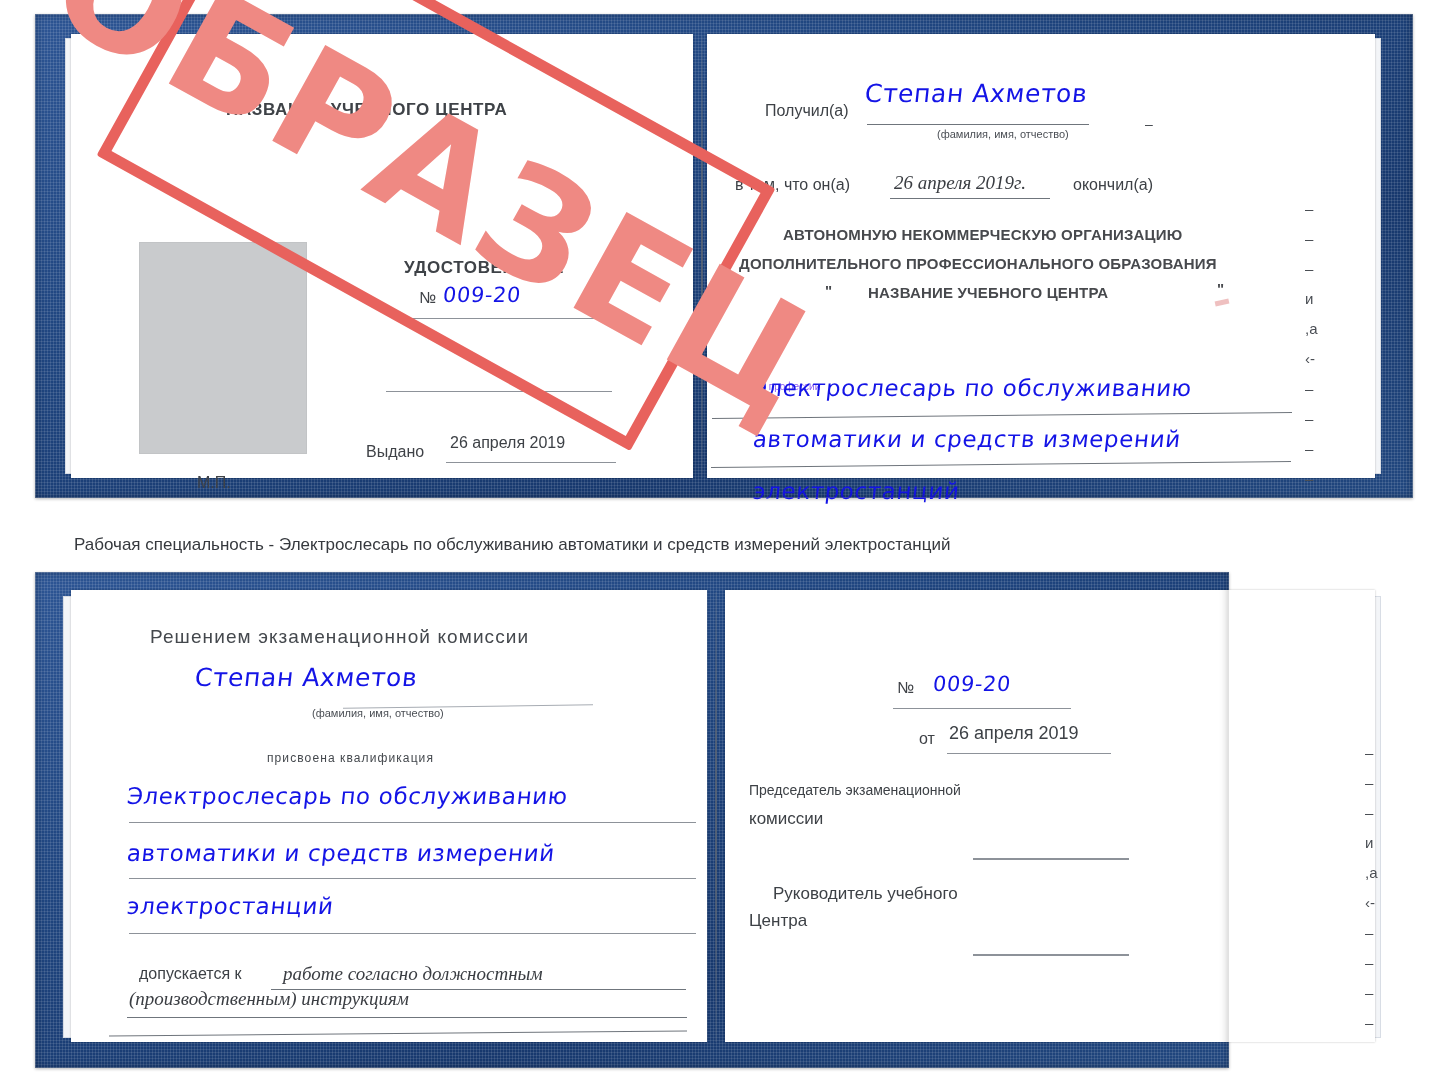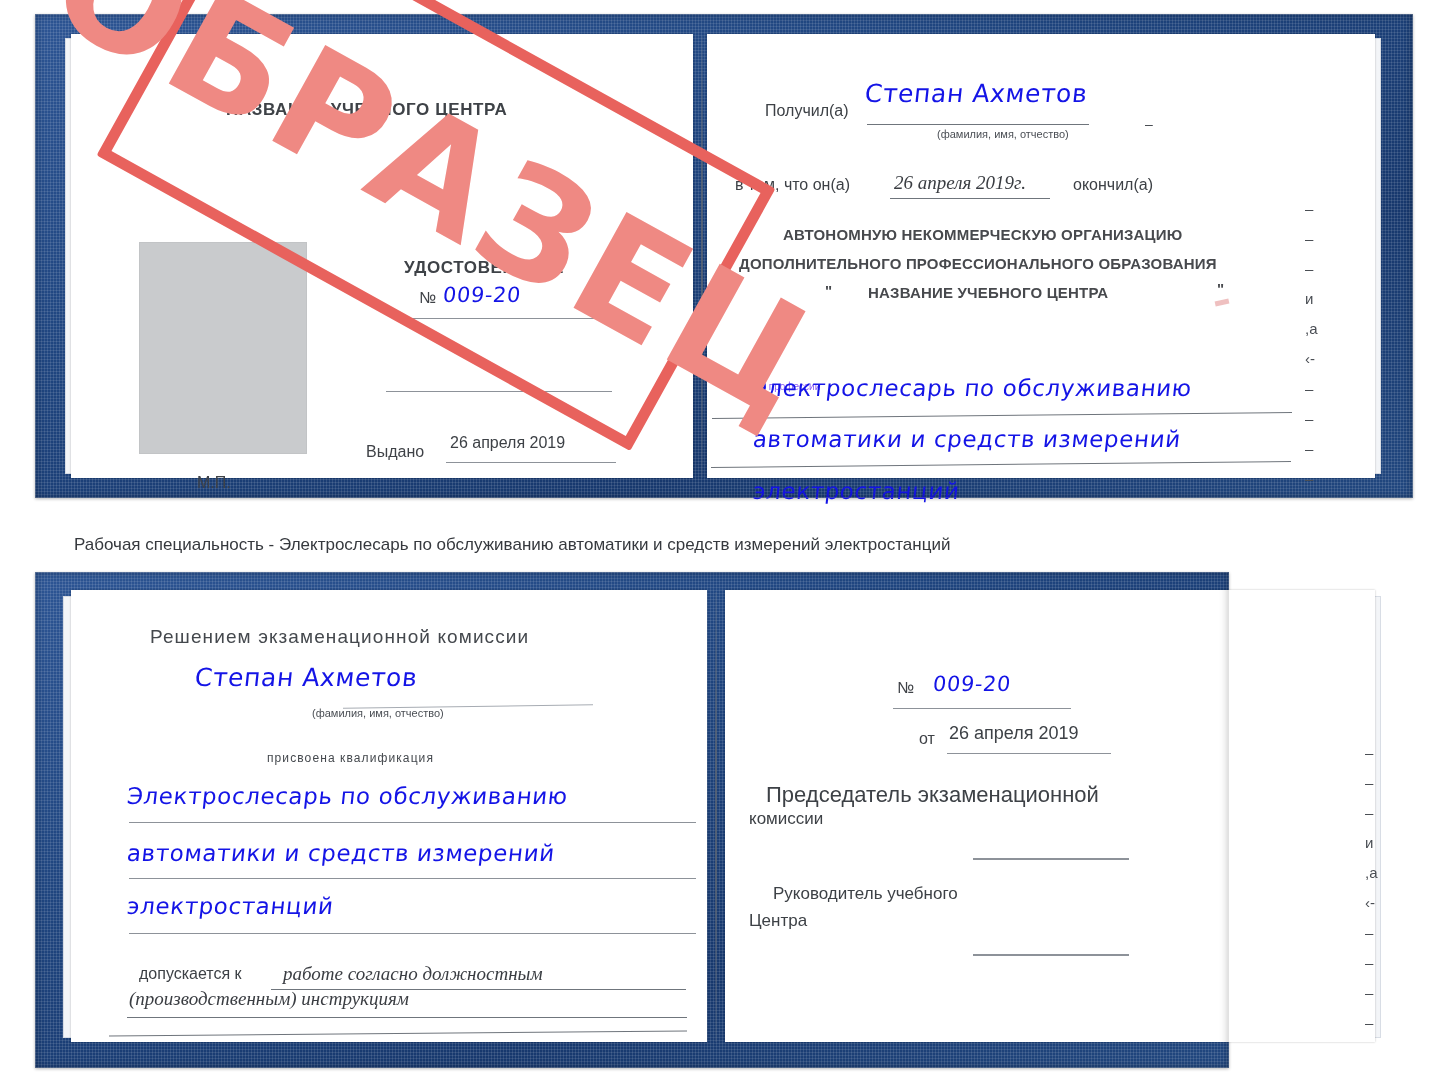--- a/index.html
+++ b/index.html
@@ -282,21 +282,21 @@
 
 
     <div class="txt t-lab" style="left:172px; top:89px;">№</div>
     <div class="hand hand-sm" style="left:208px; top:82px;">009-20</div>
     <div class="rule" style="left:168px; top:118px; width:178px;"></div>
 
     <div class="txt t-lab" style="left:194px; top:140px;">от</div>
     <div class="txt t-body2" style="left:224px; top:133px; font-size:18px;">26 апреля 2019</div>
     <div class="rule" style="left:222px; top:163px; width:164px;"></div>
 
-    <div class="txt t-body2" style="left:24px; top:192px; font-size:22px;margin-left:17px;">Председатель экзаменационной</div>
+    <div class="txt t-body2" style="left:24px; top:192px; font-size:14px;">Председатель экзаменационной</div>
     <div class="txt t-body2" style="left:24px; top:219px; font-size:17px;">комиссии</div>
     <div class="rule" style="left:248px; top:268px; width:156px; height:2px;"></div>
 
     <div class="txt t-body2" style="left:24px; top:294px; font-size:17px;margin-left:24px;">Руководитель учебного</div>
     <div class="txt t-body2" style="left:24px; top:321px; font-size:17px;">Центра</div>
     <div class="rule" style="left:248px; top:364px; width:156px; height:2px;"></div>
 
     <div class="edge-col" style="left:640px; top:148px;">
       <div>–</div>
       <div>–</div>

